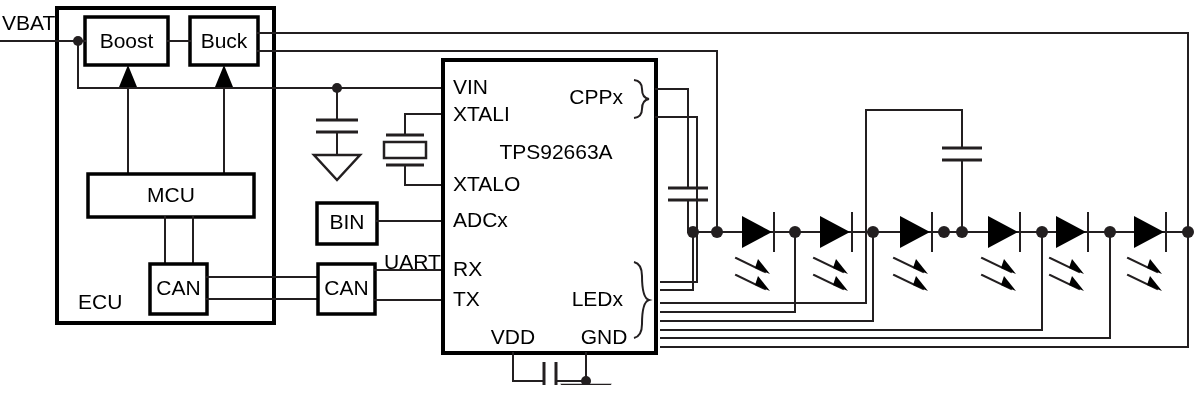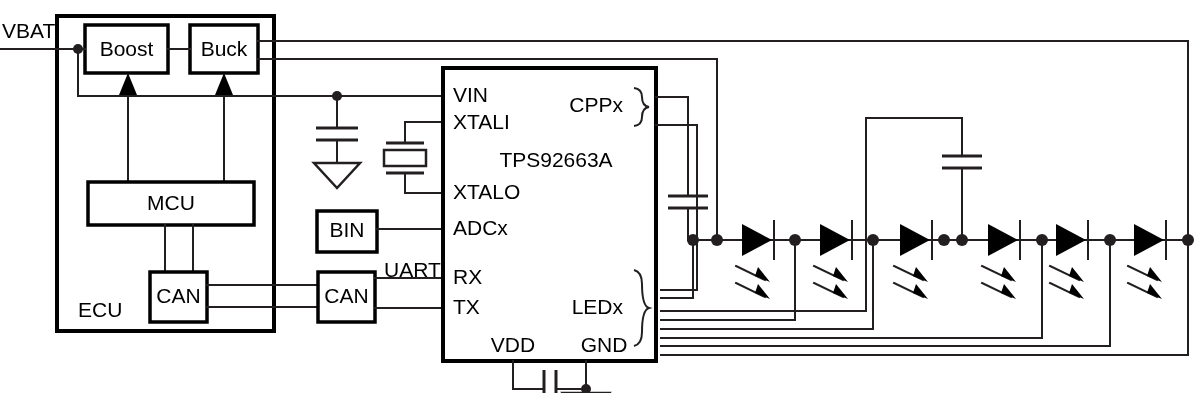--- a/index.html
+++ b/index.html
@@ -7,21 +7,20 @@
     padding: 0;
     background: #ffffff;
   }
   #root {
     position: relative;
     width: 1200px;
     height: 385px;
     background: #ffffff;
     font-family: "Liberation Sans", sans-serif;
     overflow: hidden;
-    margin-top: 8px;
   }
   svg.schematic {
     position: absolute;
     left: 0;
     top: 0;
     width: 1200px;
     height: 418px;
   }
   .wire {
     stroke: #231f20;

